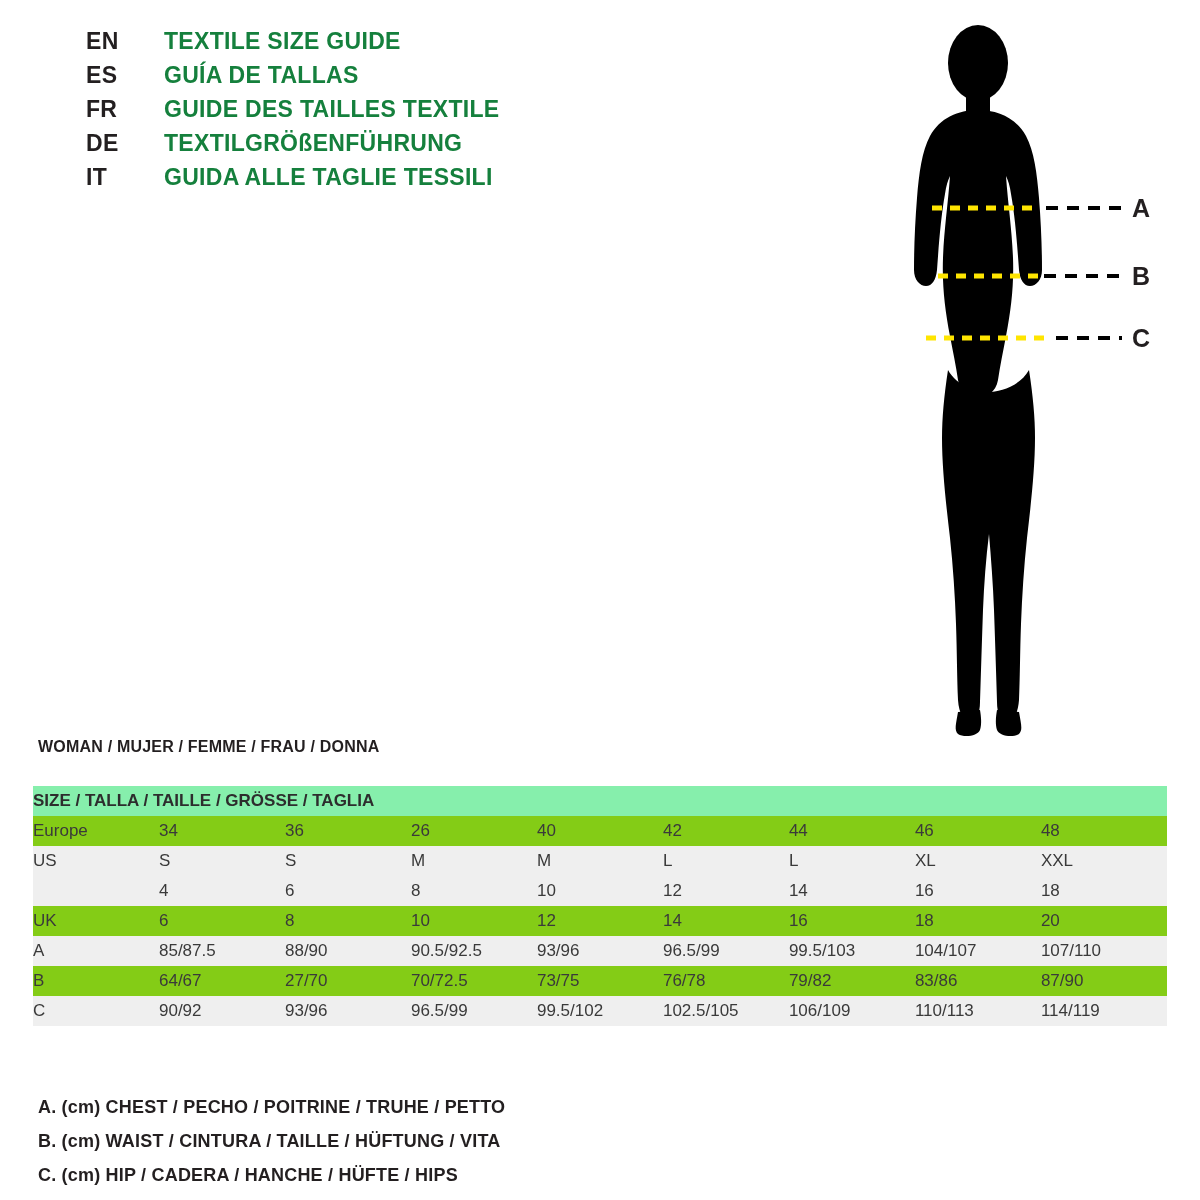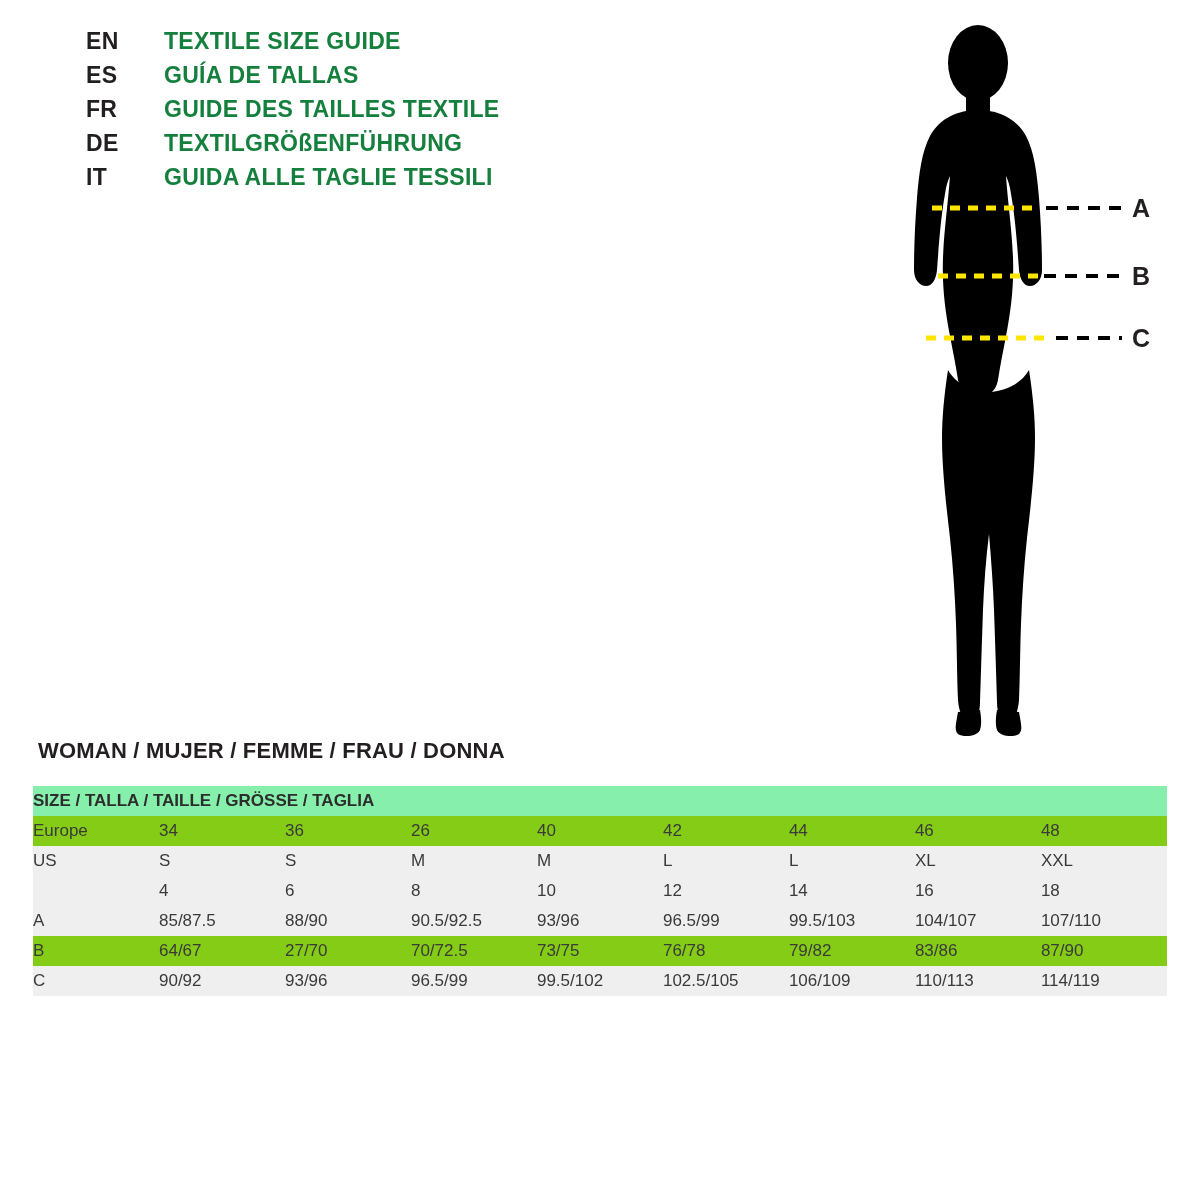--- a/index.html
+++ b/index.html
@@ -61,21 +61,21 @@
     position: absolute;
     left: 0;
     top: 0;
   }
 
   
   .section-label {
     position: absolute;
     left: 38px;
     top: 738px;
-    font-size: 22px;
+    font-size: 16px;
     font-weight: bold;
     letter-spacing: 0.2px;
     color: #231f20;
   }
 
   
   .table-wrap {
     position: absolute;
     left: 33px;
     top: 786px;
@@ -264,20 +264,31 @@
           <td class="val-cell">4</td>
           <td class="val-cell">6</td>
           <td class="val-cell">8</td>
           <td class="val-cell">10</td>
           <td class="val-cell">12</td>
           <td class="val-cell">14</td>
           <td class="val-cell">16</td>
           <td class="val-cell">18</td>
         </tr>
 
+        <tr class="plain">
+          <td class="label-cell">UK</td>
+          <td class="val-cell">6</td>
+          <td class="val-cell">8</td>
+          <td class="val-cell">10</td>
+          <td class="val-cell">12</td>
+          <td class="val-cell">14</td>
+          <td class="val-cell">16</td>
+          <td class="val-cell">18</td>
+          <td class="val-cell">20</td>
+        </tr>
 
         <tr class="shade">
           <td class="label-cell">A</td>
           <td class="val-cell">85/87.5</td>
           <td class="val-cell">88/90</td>
           <td class="val-cell">90.5/92.5</td>
           <td class="val-cell">93/96</td>
           <td class="val-cell">96.5/99</td>
           <td class="val-cell">99.5/103</td>
           <td class="val-cell">104/107</td>
@@ -304,14 +315,19 @@
           <td class="val-cell">99.5/102</td>
           <td class="val-cell">102.5/105</td>
           <td class="val-cell">106/109</td>
           <td class="val-cell">110/113</td>
           <td class="val-cell">114/119</td>
         </tr>
       </tbody>
     </table>
   </div>
 
+  <div class="footnotes">
+    <div class="footnote">A. (cm) CHEST / PECHO / POITRINE / TRUHE / PETTO</div>
+    <div class="footnote">B. (cm) WAIST / CINTURA / TAILLE / HÜFTUNG / VITA</div>
+    <div class="footnote">C. (cm) HIP / CADERA / HANCHE / HÜFTE / HIPS</div>
+  </div>
 
 </div>
 
 </body></html>

